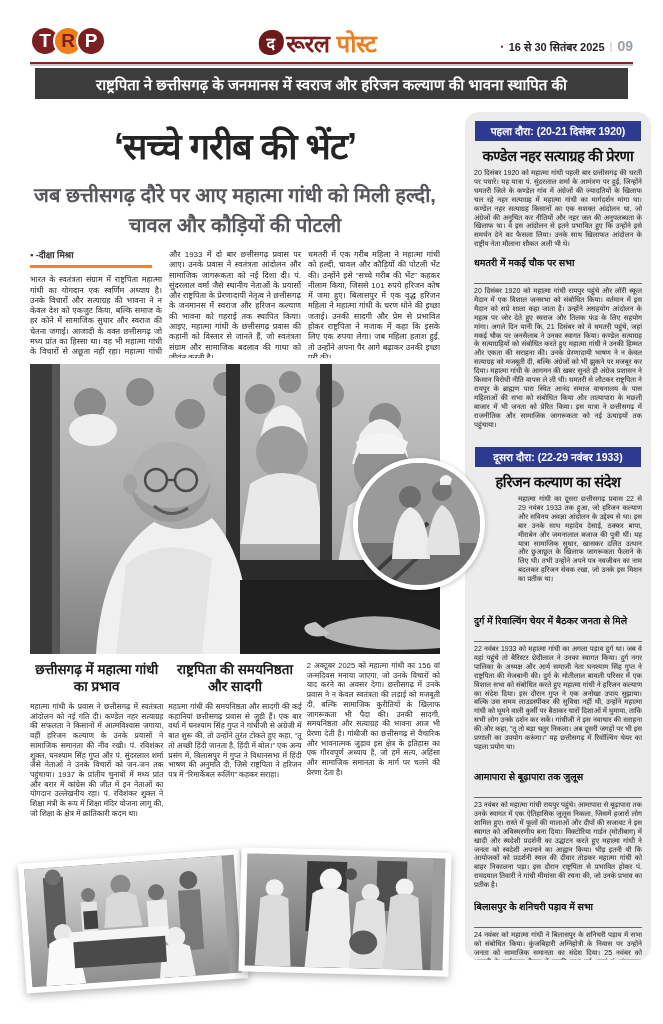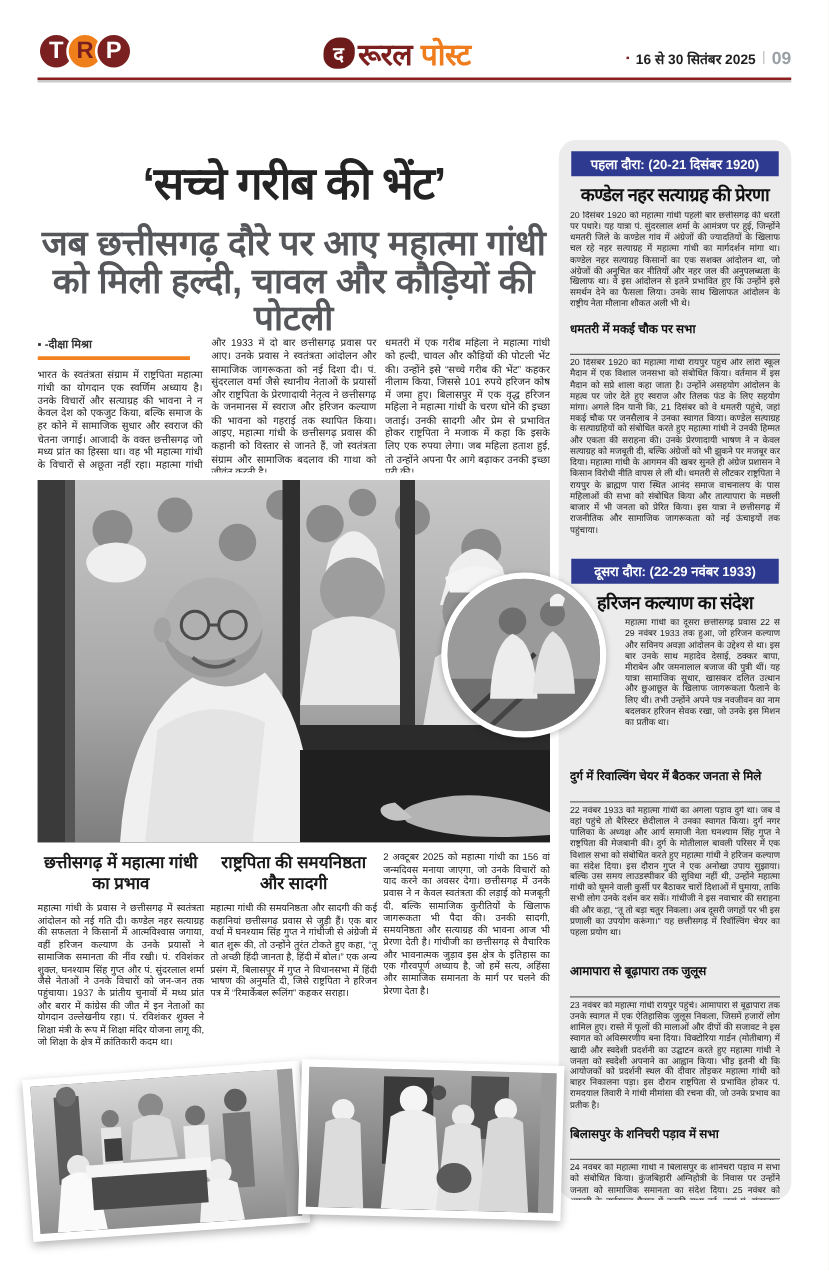--- a/index.html
+++ b/index.html
@@ -23,32 +23,32 @@
   .dateline .bar{color:#b9b9b9;font-weight:normal;}
   .dateline .pgno{color:#9aa0a6;font-size:14px;}
   .header-rule{position:absolute;top:62px;left:30px;right:30px;height:0;border-top:2px solid #8a2020;box-shadow:0 2px 0 #c9c9c9;}
   
   .banner{position:absolute;top:68px;left:35px;right:35px;height:31px;background:#3d3c3c;color:#fff;
         display:flex;align-items:center;justify-content:center;font-size:15px;font-weight:bold;white-space:nowrap;overflow:hidden;}
   
   .left-col{position:absolute;left:30px;top:106px;width:410px;}
   .headline{margin:10px 0 2px;font-size:36px;line-height:62px;font-weight:bold;letter-spacing:-1px;
         text-align:center;color:#242424;}
-  .subheadline{font-size:28px;line-height:30px;font-weight:bold;color:#56575a;text-align:center;}
-  .lead-cols{display:flex;gap:7px;height:108px;overflow:hidden;}
+  .subheadline{font-size:20px;line-height:30px;font-weight:bold;color:#56575a;text-align:center;}
+  .lead-cols{display:flex;gap:7px;margin-top:10px;height:108px;overflow:hidden;}
   .lead-col{flex:1;font-size:8px;line-height:10.3px;text-align:justify;color:#1e1e1e;}
   .byline{font-size:9px;font-weight:bold;color:#333;}
   .byline-rule{width:122px;height:3px;background:#f58220;margin:5px 0 7px;}
   .main-photo{margin-top:6px;width:410px;height:290px;background:#777;overflow:hidden;}
   .sub-articles{display:flex;gap:5px;margin-top:7px;height:182px;overflow:hidden;}
   .sub-article{flex:1;}
   .sub-article h3{margin:0 0 5px;font-size:13.5px;line-height:17px;font-weight:bold;text-align:center;color:#191919;min-height:36px;}
   .sub-article .sbody{font-size:7.6px;line-height:9.7px;text-align:justify;color:#1e1e1e;}
   
-  .sidebar{position:absolute;left:447px;top:112px;width:186px;height:848px;background:#ececec;
+  .sidebar{position:absolute;left:465px;top:112px;width:186px;height:848px;background:#ececec;
         border-radius:14px;padding:9px 9px;box-sizing:border-box;overflow:hidden;}
   .badge{background:#2e3a8f;color:#fff;text-align:center;font-size:10.5px;font-weight:bold;
         padding:3px 2px;margin:0 1px 4px;white-space:nowrap;overflow:hidden;}
   .s-title{font-size:14.5px;font-weight:bold;text-align:center;color:#101010;letter-spacing:-.4px;
         white-space:nowrap;overflow:hidden;margin-bottom:4px;}
   .s-body{font-size:7px;line-height:8.9px;text-align:justify;color:#222;overflow:hidden;}
   .s-sub{font-size:9.5px;font-weight:bold;color:#111;border-bottom:1px solid #666;
         padding-bottom:14px;margin:7px 0 3px;white-space:nowrap;overflow:hidden;}
   .inset-spacer{float:left;width:44px;height:106px;}
   
@@ -79,20 +79,21 @@
     </div>
     <div class="dateline">
       <span class="sq">▪</span>
       <span>16 से 30 सितंबर 2025</span>
       <span class="bar">|</span>
       <span class="pgno">09</span>
     </div>
   </div>
   <div class="header-rule"></div>
 
+  <div class="banner">राष्ट्रपिता ने छत्तीसगढ़ के जनमानस में स्वराज और हरिजन कल्याण की भावना स्थापित की</div>
 
   <div class="left-col">
     <div class="headline">‘सच्चे गरीब की भेंट’</div>
     <div class="subheadline">जब छत्तीसगढ़ दौरे पर आए महात्मा गांधी को मिली हल्दी, चावल और कौड़ियों की पोटली</div>
 
     <div class="lead-cols">
       <div class="lead-col">
         <div class="byline">
           <span>▪</span>
           <span>-दीक्षा मिश्रा</span>

